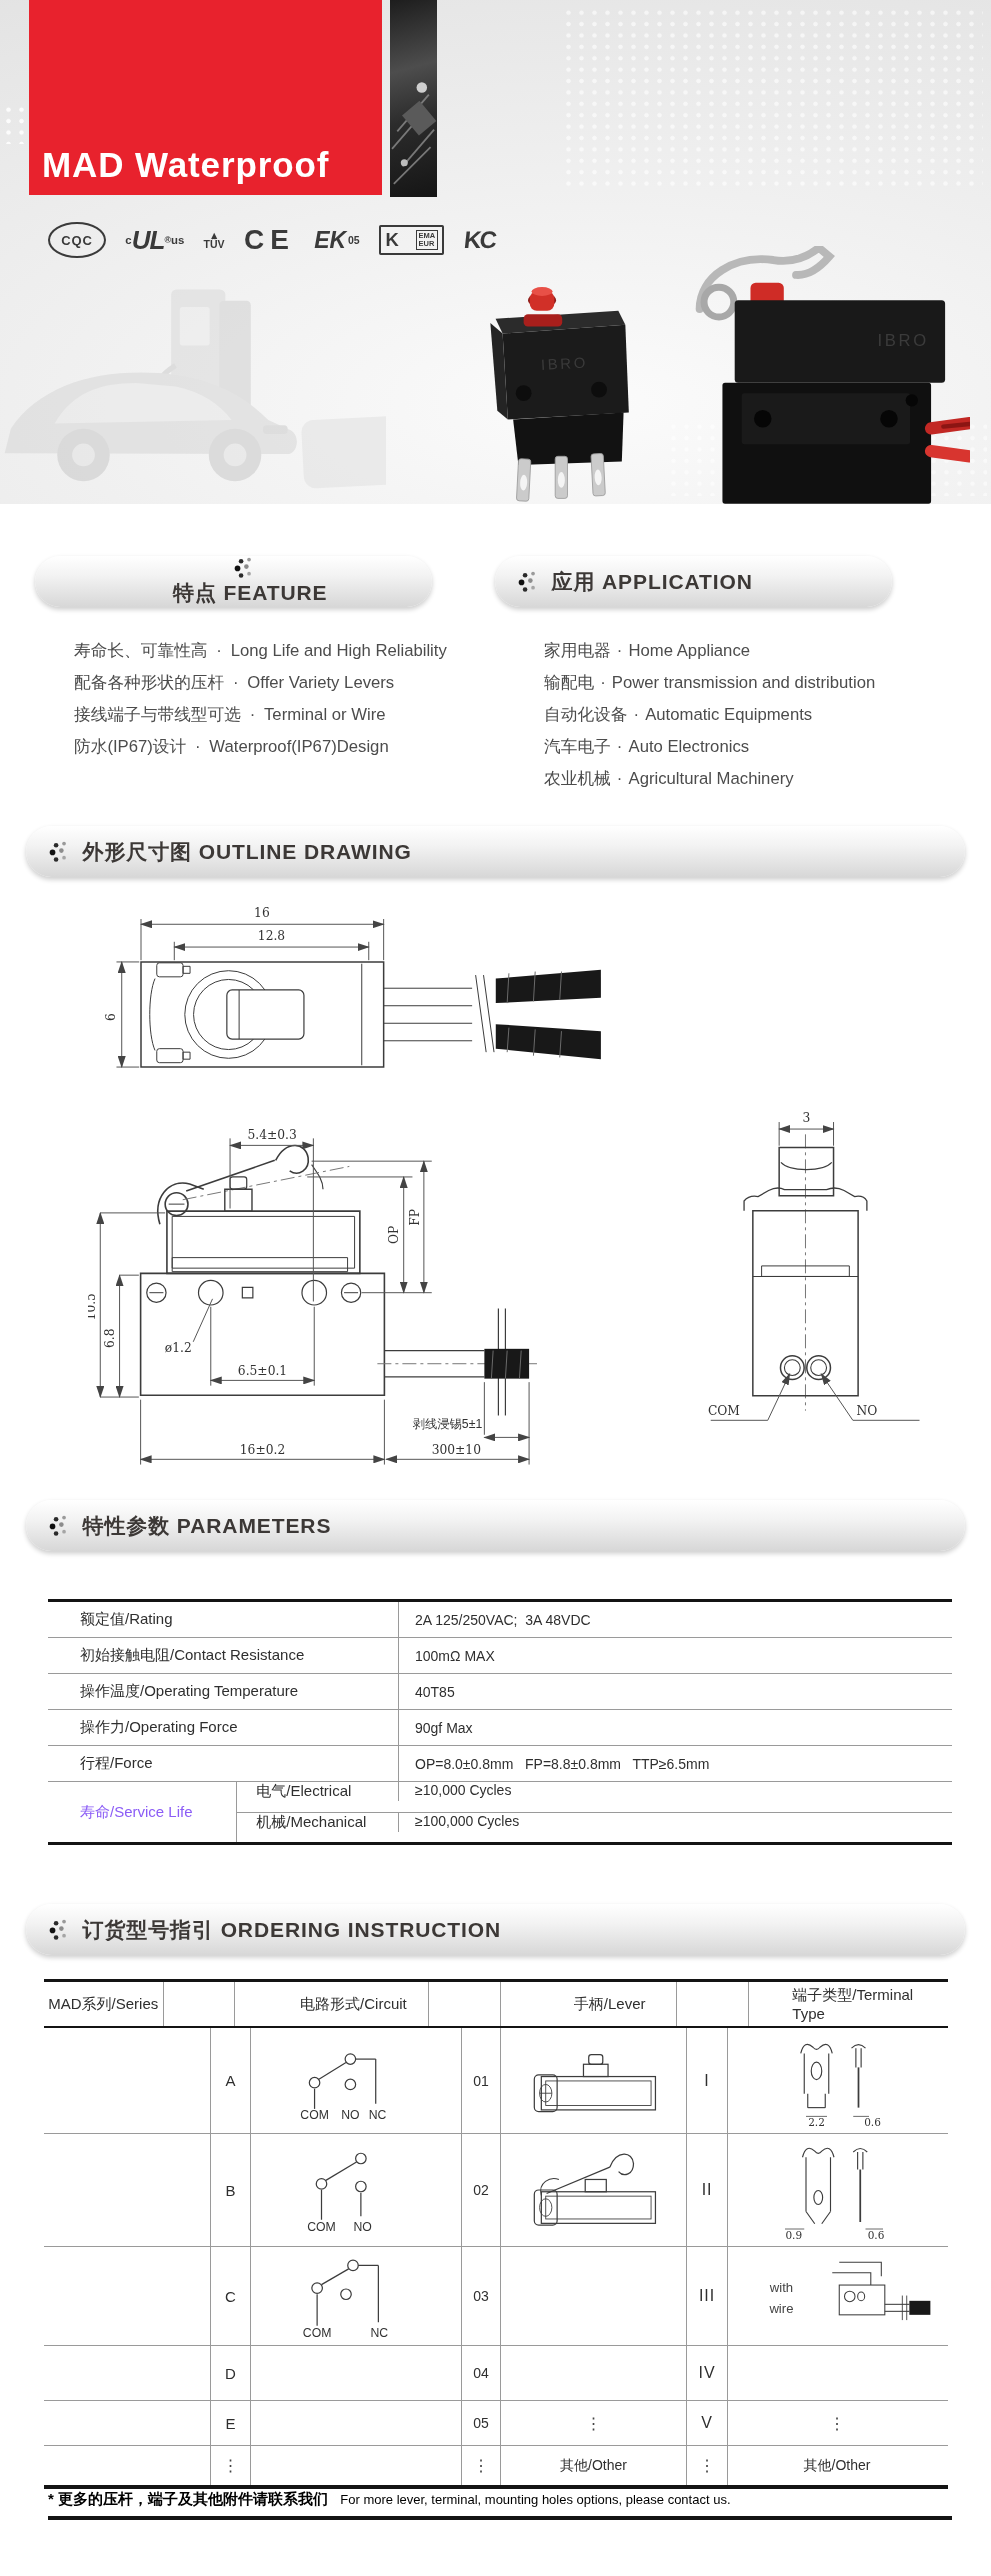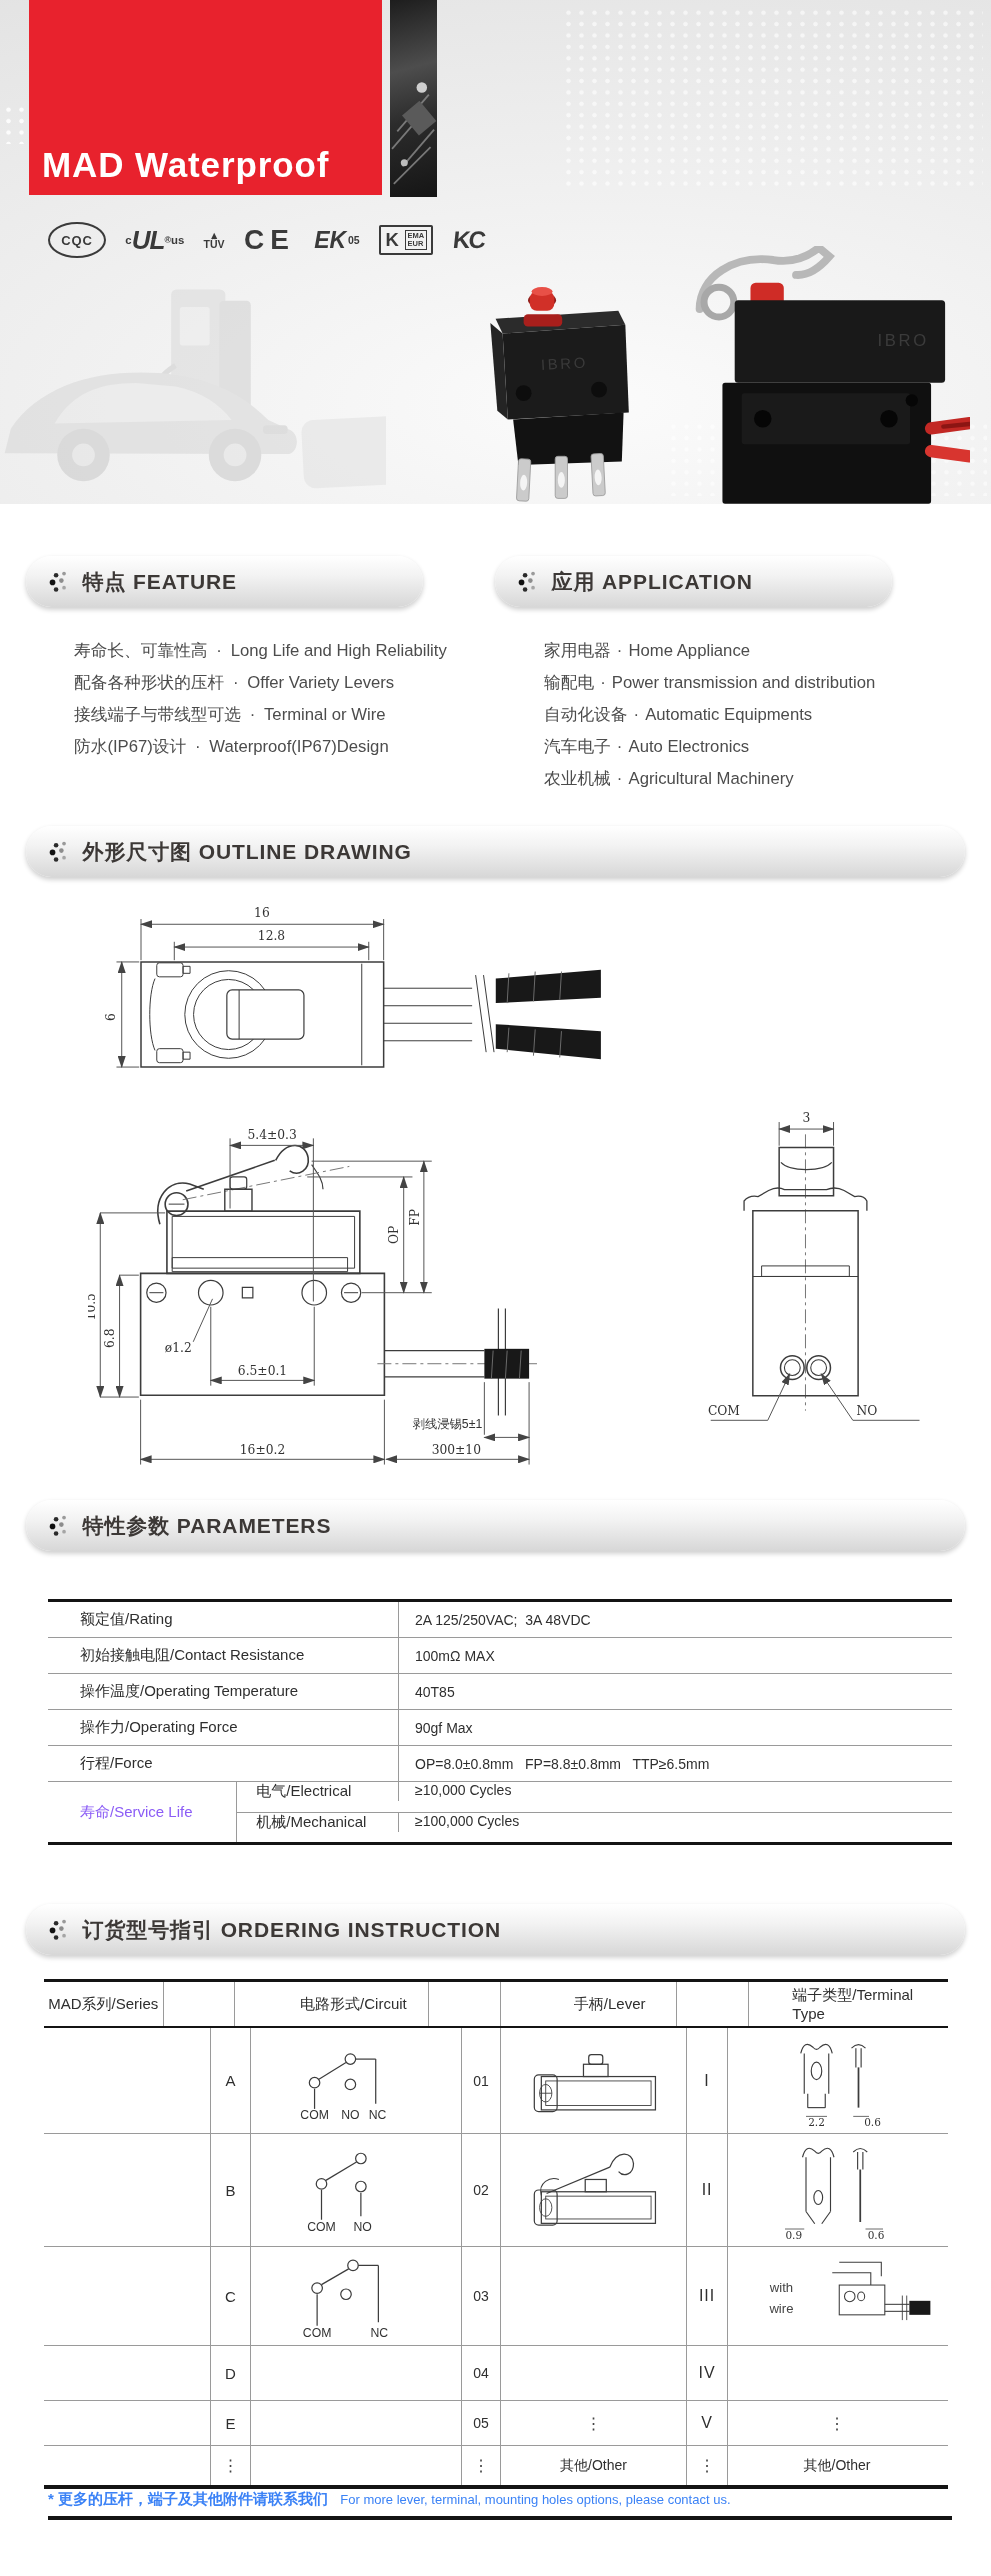--- a/index.html
+++ b/index.html
@@ -24,21 +24,21 @@
   .cert-ul{font-weight:bold;}
   .cert-ul .small{font-size:11.4px;font-weight:bold;}
   .cert-ul .big{font-size:26px;font-weight:bold;font-style:italic;letter-spacing:-0.9px;}
   .cert-ul sup{font-size:8.8px;vertical-align:top;}
   .cert-tuv{flex-direction:column;font-size:10.5px;font-weight:bold;line-height:8.8px;}
   .cert-ce{font-size:28px;font-weight:600;letter-spacing:6.1px;}
   .cert-ek{font-size:23px;font-weight:bold;font-style:italic;}
   .cert-ek .num{font-size:10.5px;font-style:normal;margin-left:1.8px;}
   .cert-kema{border:2.2px solid #3a3a3a;padding:1.8px 4.4px;display:flex;align-items:center;border-radius:1.8px;}
   .cert-kema .k{font-size:18.4px;font-weight:bold;}
-  .cert-kema .stack{display:flex;flex-direction:column;font-size:7.5px;font-weight:bold;line-height:8px;border:1.3px solid #3a3a3a;padding:0.9px 1.8px;margin-left:6px;}
+  .cert-kema .stack{display:flex;flex-direction:column;font-size:7.5px;font-weight:bold;line-height:8px;border:1.3px solid #3a3a3a;padding:0.9px 1.8px;margin-left:17px;}
   .cert-kc{font-size:24px;font-weight:bold;transform:skewX(-6deg);letter-spacing:-1.8px;}
 
   
   .pill{position:absolute;height:51px;border-radius:25.4px;
         background:linear-gradient(180deg,#ffffff 0%,#f2f2f2 40%,#d7d7d7 100%);
         box-shadow:0 2.6px 5.3px rgba(0,0,0,.20);display:flex;align-items:center;padding-left:23px;box-sizing:border-box;}
   .pill-title{font-size:21px;font-weight:bold;color:#3c3836;margin-left:10.5px;letter-spacing:0.9px;}
 
   
   .item-list{position:absolute;font-size:16.7px;color:#4c4c4c;}
@@ -75,21 +75,21 @@
   .ohead{font-size:15px;}
   .oletter{font-size:15px;}
   .ocode{font-size:14px;}
   .oroman{font-size:16px;letter-spacing:0.9px;}
   .omore{font-size:16px;color:#444;}
   .oother{font-size:14px;}
   .withwire{font-size:15px;fill:#444;font-family:"Liberation Sans", sans-serif;}
   .clab{font-size:14px;fill:#333;font-family:"Liberation Sans", sans-serif;}
 
   
-  .footer-note{position:absolute;left:48px;top:2490px;width:904px;font-size:13px;color:#3b82f6;white-space:nowrap;}
+  .footer-note{position:absolute;left:48px;top:2490px;width:904px;font-size:13px;color:#000000;white-space:nowrap;}
   .footer-note .zh{font-size:15px;font-weight:bold;margin-right:12.3px;}
   .footer-rule{position:absolute;left:48px;top:2516px;width:904px;height:4.4px;background:#141414;}
 
   .photo{position:absolute;}
   .brand{font-family:"Liberation Sans", sans-serif;letter-spacing:3px;}
 </style>
 </head>
 <body>
 
 <div class="page">
@@ -199,21 +199,21 @@
       <rect x="70" y="168" width="192" height="58" rx="3" fill="#1a1a1a"></rect>
       <circle cx="94" cy="197" r="10" fill="#060606"></circle>
         <circle cx="238" cy="197" r="10" fill="#060606"></circle>
       <circle cx="264" cy="176" r="7" fill="#060606"></circle>
       <path d="M286,208 L330,202" stroke="#c22824" stroke-width="14" stroke-linecap="round"></path>
       <path d="M286,234 L330,240" stroke="#d8352f" stroke-width="14" stroke-linecap="round"></path>
       <path d="M300,206 L330,203" stroke="#8c1513" stroke-width="5" stroke-linecap="round"></path>
     </svg>
   </div>
 
-  <div class="pill" style="left:26px;top:556px;width:397px;">
+  <div class="pill" style="left:35px;top:556px;width:397px;flex-direction:column;">
     <svg width="23" height="23" viewBox="0 0 26 26">
       <circle cx="8" cy="6" r="2.6" fill="#2b2b2b"></circle>
         <circle cx="17" cy="4" r="2.1" fill="#9a9a9a"></circle>
       <circle cx="4" cy="14" r="3.2" fill="#111"></circle>
         <circle cx="14" cy="12" r="2.6" fill="#8c8c8c"></circle>
       <circle cx="8" cy="22" r="2.6" fill="#2b2b2b"></circle>
         <circle cx="17" cy="20" r="2.1" fill="#a5a5a5"></circle>
     </svg>
     <span class="pill-title">特点 FEATURE</span>
   </div>

